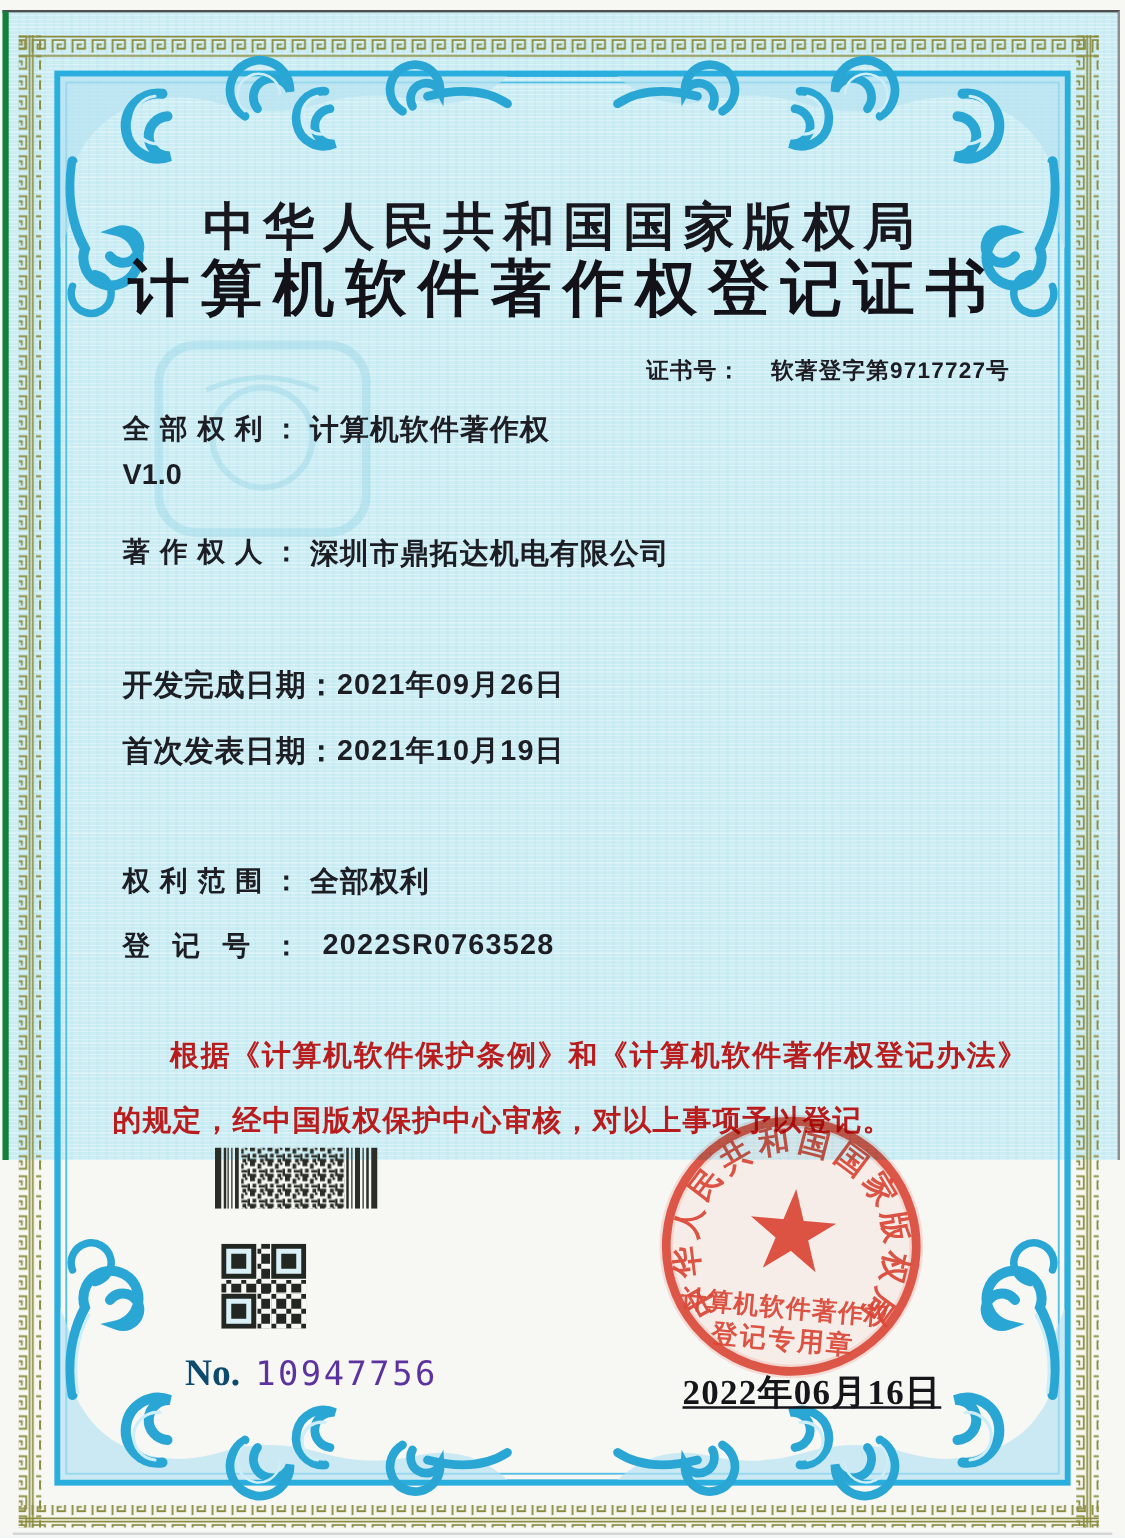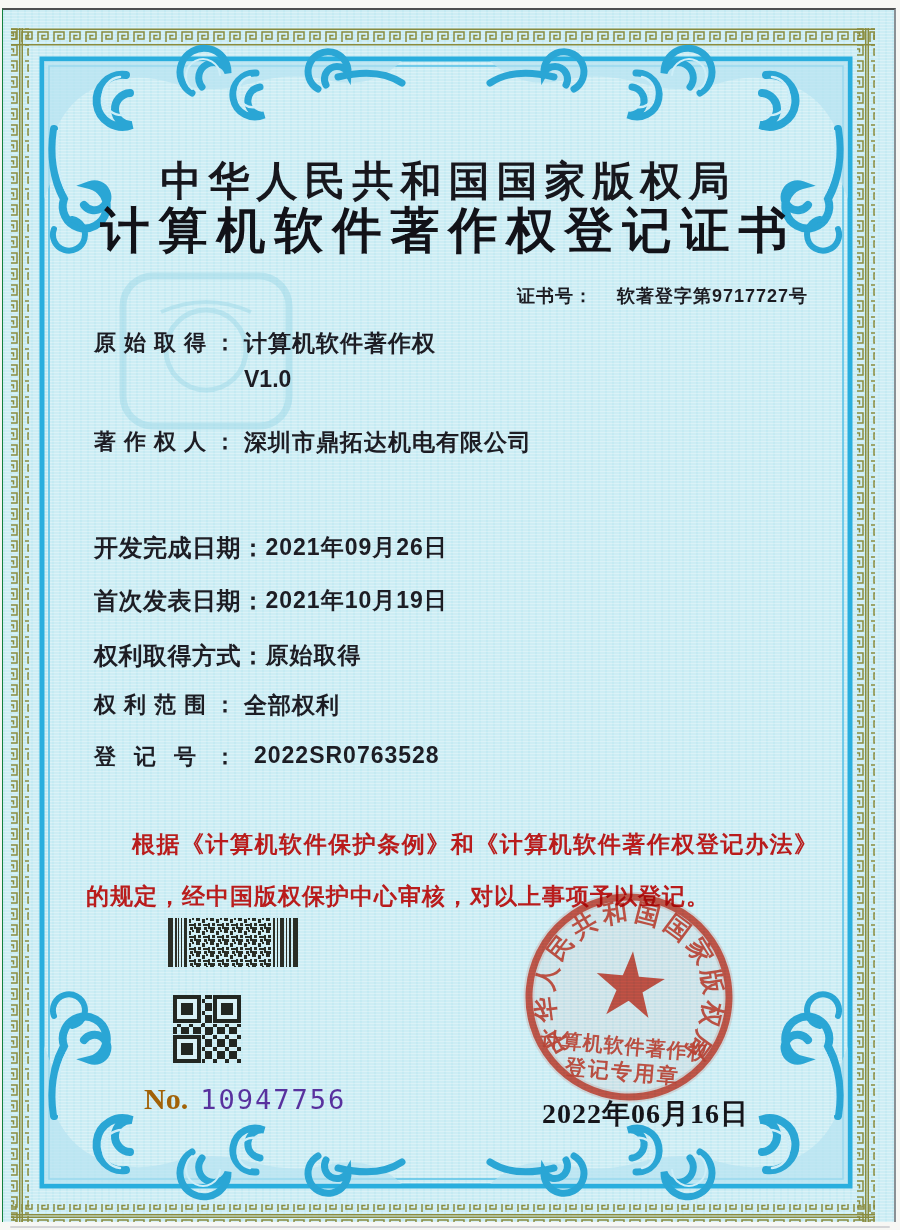--- a/index.html
+++ b/index.html
@@ -3,25 +3,25 @@
 <meta charset="utf-8">
 <style>
   html,body{margin:0;padding:0;}
   body{
     width:900px;height:1230px;position:relative;
     background:#f7f7f4;
     font-family:"Liberation Sans","DejaVu Sans",sans-serif;
     overflow:hidden;
   }
   .paper{
-    position:absolute;left:2px;top:8px;width:894px;height:1214px;
+    position:absolute;left:2px;top:8px;width:894px;height:920px;
     background:#cdedf4;
     border-top:2px solid #4d4f50;
     border-right:2px solid #8a9094;
-    border-left:1px solid #15803d;
+    border-left:5px solid #15803d;
     box-sizing:border-box;
   }
   
   .paper::before{
     content:"";position:absolute;inset:0;pointer-events:none;
     background:
       repeating-linear-gradient(0deg, rgba(255,255,255,.28) 0 1px, rgba(255,255,255,0) 1px 3px),
       repeating-linear-gradient(90deg, rgba(150,218,233,.16) 0 2px, rgba(150,218,233,0) 2px 7px);
   }
   .deco{position:absolute;left:0;top:0;z-index:0;}
@@ -44,48 +44,48 @@
   .cert-no .v{margin-left:24px;}
 
   .field-row{left:91px;color:#1d1d24;white-space:nowrap;}
   .field-row .label{
     display:inline-block;min-width:150px;font-weight:700;font-size:22px;vertical-align:top;
   }
   .label.ls8{letter-spacing:8px;font-size:22px;}
   .label.ls0{letter-spacing:0.5px;font-size:24px;}
   .label.ls18{letter-spacing:18px;font-size:22px;}
   .field-row .value{font-weight:700;font-size:23px;letter-spacing:1px;}
-  .field-row .value2{display:block;margin-left:150px;font-weight:700;font-size:23px;margin-top:7px;}
+  .field-row .value2{display:block;font-weight:700;font-size:23px;margin-top:7px;}
   .r1{top:318px;} .r2{top:417px;} .r3{top:522px;} .r4{top:575px;}
   .r5{top:630px;} .r6{top:680px;} .r7{top:732px;}
 
   .statement{
     left:83px;top:786px;width:732px;
     font-family:"Liberation Serif","DejaVu Serif",serif;
     font-weight:700;font-size:23px;line-height:52px;color:#b91c1c;
     text-align:justify;text-indent:2em;letter-spacing:1px;
   }
 
   .barcode{left:165px;top:908px;}
   .qrcode{left:170px;top:985px;}
   .serial{left:141px;top:1072px;white-space:nowrap;}
   .serial .prefix{
     font-family:"Liberation Serif","DejaVu Serif",serif;
-    font-weight:700;font-size:30px;color:#a16207;
+    font-weight:700;font-size:30px;color:#0c4a6e;
   }
   .serial .num{
     font-family:"DejaVu Sans Mono","Liberation Mono",monospace;
     font-size:27px;color:#4c1d95;letter-spacing:2px;margin-left:12px;opacity:.9;
   }
 
   .seal{left:506px;top:867px;mix-blend-mode:multiply;opacity:.93;}
   .issue-date{
     left:539px;top:1085px;
     font-family:"Liberation Serif","DejaVu Serif",serif;
-    font-weight:700;font-size:28px;color:#15151a;letter-spacing:1px;
+    font-weight:700;font-size:28px;color:#15151a;letter-spacing:1px;text-decoration:underline;
   }
   .scan-edge{
     position:absolute;left:10px;right:10px;bottom:2px;height:2px;
     background:#d4d5d7;border-radius:2px;z-index:1;
   }
 </style>
 </head>
 <body>
 
 <div class="paper">
@@ -147,34 +147,31 @@
   </svg>
 
   <div class="layer title-authority">中华人民共和国国家版权局</div>
   <div class="layer title-cert">计算机软件著作权登记证书</div>
 
   <div class="layer cert-no">
     <span>证书号：</span><span class="v">软著登字第9717727号</span>
   </div>
 
   <div class="layer field-row r1">
-    <span class="label ls8">原始取得：</span><span class="value">计算机软件著作权</span>
+    <span class="label ls8">全部权利：</span><span class="value">计算机软件著作权</span>
     <span class="value2">V1.0</span>
   </div>
   <div class="layer field-row r2">
     <span class="label ls8">著作权人：</span><span class="value">深圳市鼎拓达机电有限公司</span>
   </div>
   <div class="layer field-row r3">
     <span class="label ls0">开发完成日期：</span><span class="value">2021年09月26日</span>
   </div>
   <div class="layer field-row r4">
     <span class="label ls0">首次发表日期：</span><span class="value">2021年10月19日</span>
-  </div>
-  <div class="layer field-row r5">
-    <span class="label ls0">权利取得方式：</span><span class="value">原始取得</span>
   </div>
   <div class="layer field-row r6">
     <span class="label ls8">权利范围：</span><span class="value">全部权利</span>
   </div>
   <div class="layer field-row r7">
     <span class="label ls18">登记号：</span><span class="value">2022SR0763528</span>
   </div>
 
   <p class="layer statement">根据《计算机软件保护条例》和《计算机软件著作权登记办法》的规定，经中国版权保护中心审核，对以上事项予以登记。</p>
 

